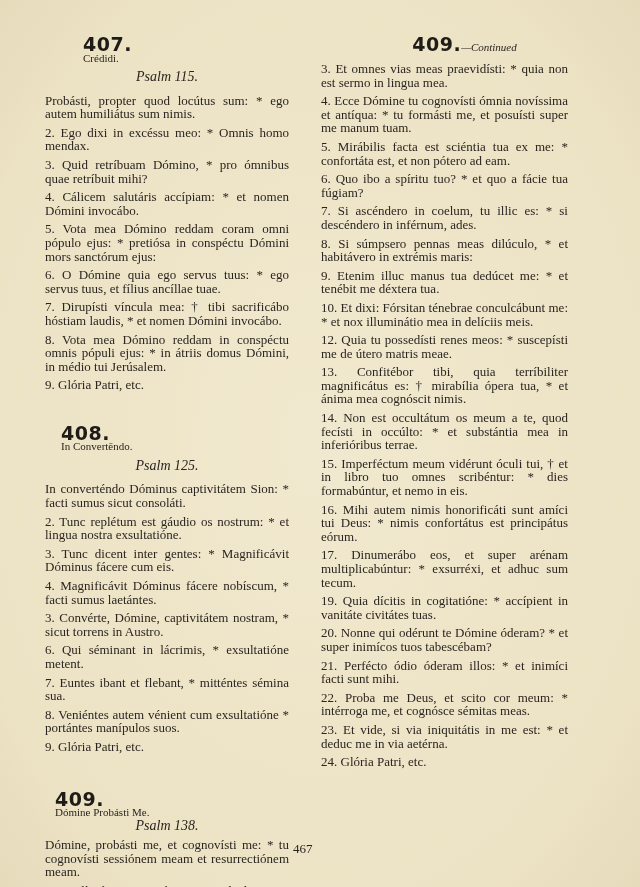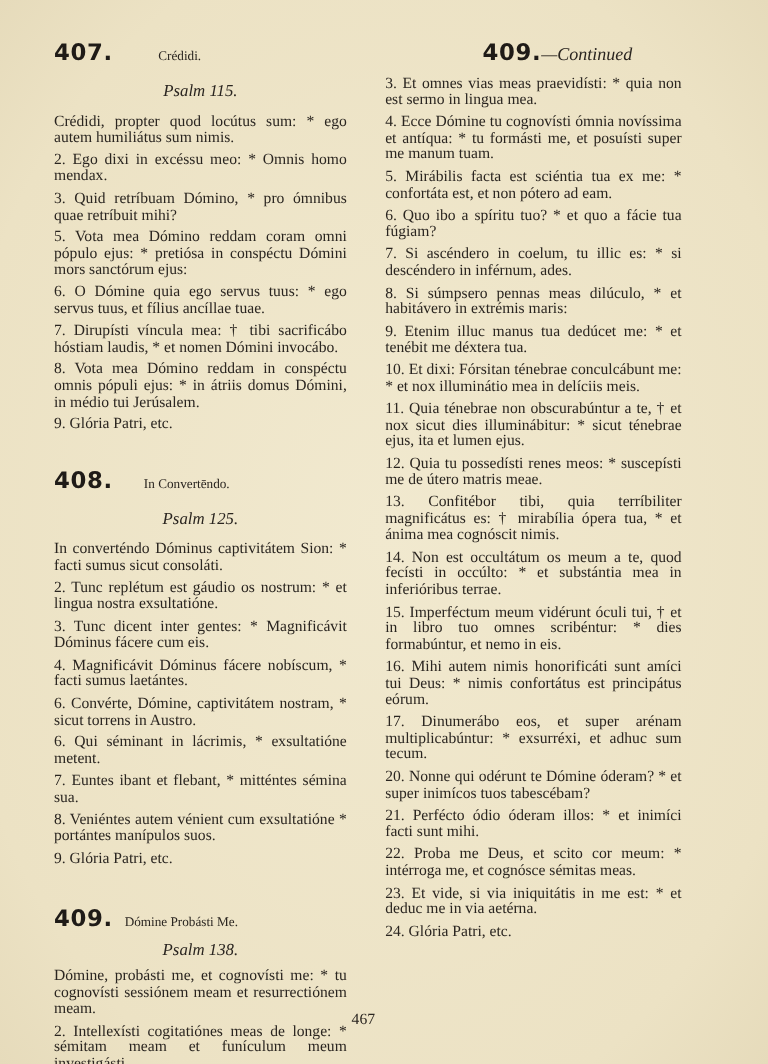--- a/index.html
+++ b/index.html
@@ -8,67 +8,68 @@
     background: #efe6c9;
     font-family: "Liberation Serif", "DejaVu Serif", serif;
     color: #2a2520;
     position: relative;
     overflow: hidden;
   }
   .page { position: absolute; left: 0; top: 0; width: 640px; height: 887px; background: radial-gradient(ellipse at 50% 50%, #f1e9cf 0%, #ece2c4 80%, #e6dbbb 100%); }
   .col { position: absolute; top: 38px; width: 244px; font-size: 13px; line-height: 13.6px; }
   .col-left { left: 45px; }
   .col-right { left: 321px; width: 247px; }
-  .head { display: flex; align-items: baseline; height: 22px; }
+  .head { display: flex; align-items: baseline; height: 22px; flex-direction: column; }
   .num { font-family: "DejaVu Sans", sans-serif; font-weight: bold; font-size: 19px; letter-spacing: 0.5px; color: #1f1b17; }
   .title { font-size: 11px; margin-left: 14px; }
   .sub { text-align: center; font-size: 14px; margin: 10px 0 10px; font-style: italic; }
   .verse { text-align: justify; text-align-last: left; margin-bottom: 5px; hyphens: manual; }
   .cont-head { text-align: center; height: 22px; margin-left: 40px; }
-  .cont-head .title { font-style: italic; margin-left: 0; font-size: 15px; }
+  .cont-head .title { font-style: italic; margin-left: 0; font-size: 11px; }
   .gap { height: 30px; }
   .gap2 { height: 34px; }
   .pageno { position: absolute; left: 293px; top: 841px; font-size: 13px; }
 </style>
 </head>
 <body>
 
 <div class="page">
 
   <div class="col col-left">
 
     <div class="head">
       <span class="num">407.</span>
       <span class="title" style="margin-left:38px">Crédidi.</span>
     </div>
     <div class="sub">Psalm 115.</div>
     <div id="sec0">
-        <div class="verse">Crédidi, propter quod locútus sum: * ego autem humiliátus sum nimis.</div>
+        <div class="verse">Probásti, propter quod locútus sum: * ego autem humiliátus sum nimis.</div>
         <div class="verse">2. Ego dixi in excéssu meo: * Omnis homo mendax.</div>
         <div class="verse">3. Quid retríbuam Dómino, * pro ómnibus quae retríbuit mihi?</div>
+        <div class="verse">4. Cálicem salutáris accípiam: * et nomen Dómini invocábo.</div>
         <div class="verse">5. Vota mea Dómino reddam coram omni pópulo ejus: * pretiósa in conspéctu Dómini mors sanctórum ejus:</div>
         <div class="verse">6. O Dómine quia ego servus tuus: * ego servus tuus, et fílius ancíllae tuae.</div>
         <div class="verse">7. Dirupísti víncula mea: † tibi sacrificábo hóstiam laudis, * et nomen Dómini invocábo.</div>
         <div class="verse">8. Vota mea Dómino reddam in conspéctu omnis pópuli ejus: * in átriis domus Dómini, in médio tui Jerúsalem.</div>
         <div class="verse">9. Glória Patri, etc.</div>
       </div>
 
     <div class="gap"></div>
 
     <div class="head">
       <span class="num">408.</span>
-      <span class="title" style="margin-left:26px">In Convertēndo.</span>
+      <span class="title" style="margin-left:16px">In Convertēndo.</span>
     </div>
     <div class="sub">Psalm 125.</div>
     <div id="sec1">
         <div class="verse">In converténdo Dóminus captivitátem Sion: * facti sumus sicut consoláti.</div>
         <div class="verse">2. Tunc replétum est gáudio os nostrum: * et lingua nostra exsultatióne.</div>
         <div class="verse">3. Tunc dicent inter gentes: * Magnificávit Dóminus fácere cum eis.</div>
         <div class="verse">4. Magnificávit Dóminus fácere nobíscum, * facti sumus laetántes.</div>
-        <div class="verse">6. Convérte, Dómine, captivitátem nostram, * sicut torrens in Austro.</div>
+        <div class="verse">3. Convérte, Dómine, captivitátem nostram, * sicut torrens in Austro.</div>
         <div class="verse">6. Qui séminant in lácrimis, * exsultatióne metent.</div>
         <div class="verse">7. Euntes ibant et flebant, * mitténtes sémina sua.</div>
         <div class="verse">8. Veniéntes autem vénient cum exsultatióne * portántes manípulos suos.</div>
         <div class="verse">9. Glória Patri, etc.</div>
       </div>
 
     <div class="gap2"></div>
 
     <div class="head">
       <span class="num">409.</span>
@@ -87,27 +88,27 @@
     </div>
     <div id="secR" style="margin-top:2px">
         <div class="verse">3. Et omnes vias meas praevidísti: * quia non est sermo in lingua mea.</div>
         <div class="verse">4. Ecce Dómine tu cognovísti ómnia novíssima et antíqua: * tu formásti me, et posuísti super me manum tuam.</div>
         <div class="verse">5. Mirábilis facta est sciéntia tua ex me: * confortáta est, et non pótero ad eam.</div>
         <div class="verse">6. Quo ibo a spíritu tuo? * et quo a fácie tua fúgiam?</div>
         <div class="verse">7. Si ascéndero in coelum, tu illic es: * si descéndero in inférnum, ades.</div>
         <div class="verse">8. Si súmpsero pennas meas dilúculo, * et habitávero in extrémis maris:</div>
         <div class="verse">9. Etenim illuc manus tua dedúcet me: * et tenébit me déxtera tua.</div>
         <div class="verse">10. Et dixi: Fórsitan ténebrae conculcábunt me: * et nox illuminátio mea in delíciis meis.</div>
-        <div class="verse">11. Quia ténebrae non obscurabúntur a te, † et nox sicut dies illuminábitur: * sicut ténebrae ejus, ita et lumen ejus.</div>
         <div class="verse">12. Quia tu possedísti renes meos: * suscepísti me de útero matris meae.</div>
         <div class="verse">13. Confitébor tibi, quia terríbiliter magnificátus es: † mirabília ópera tua, * et ánima mea cognóscit nimis.</div>
         <div class="verse">14. Non est occultátum os meum a te, quod fecísti in occúlto: * et substántia mea in inferióribus terrae.</div>
         <div class="verse">15. Imperféctum meum vidérunt óculi tui, † et in libro tuo omnes scribéntur: * dies formabúntur, et nemo in eis.</div>
         <div class="verse">16. Mihi autem nimis honorificáti sunt amíci tui Deus: * nimis confortátus est principátus eórum.</div>
         <div class="verse">17. Dinumerábo eos, et super arénam multiplicabúntur: * exsurréxi, et adhuc sum tecum.</div>
+        <div class="verse">19. Quia dícitis in cogitatióne: * accípient in vanitáte civitátes tuas.</div>
         <div class="verse">20. Nonne qui odérunt te Dómine óderam? * et super inimícos tuos tabescébam?</div>
         <div class="verse">21. Perfécto ódio óderam illos: * et inimíci facti sunt mihi.</div>
         <div class="verse">22. Proba me Deus, et scito cor meum: * intérroga me, et cognósce sémitas meas.</div>
         <div class="verse">23. Et vide, si via iniquitátis in me est: * et deduc me in via aetérna.</div>
         <div class="verse">24. Glória Patri, etc.</div>
       </div>
   </div>
 
   <div class="pageno">467</div>
 </div>

